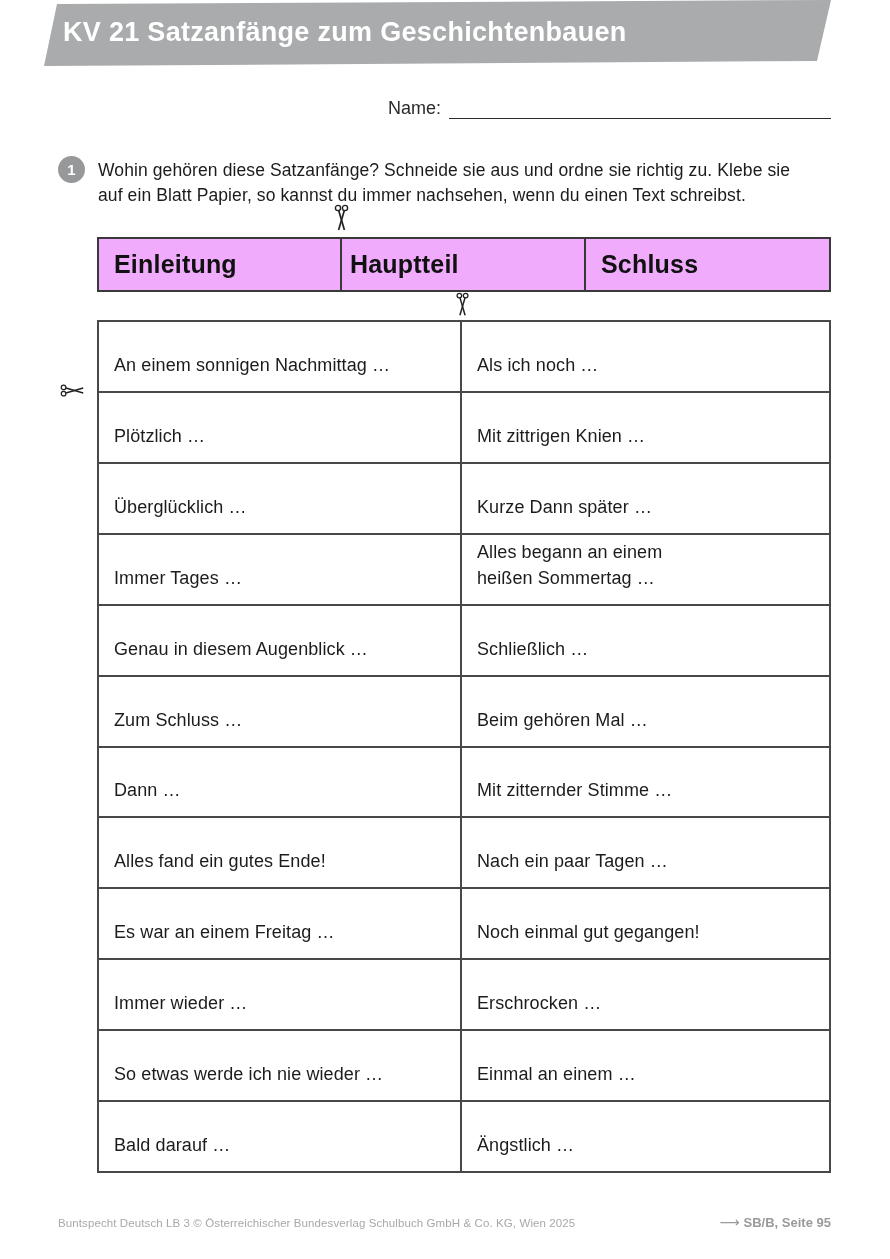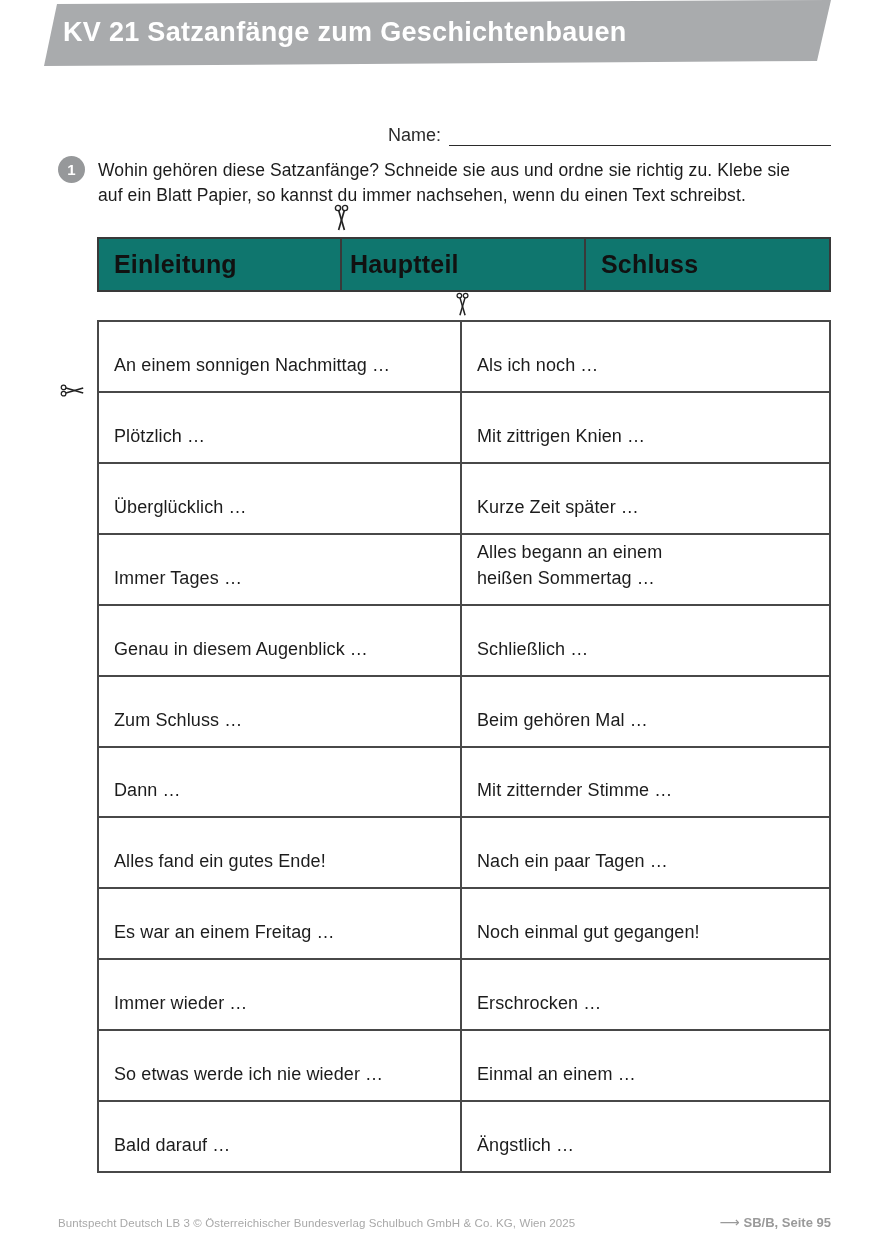--- a/index.html
+++ b/index.html
@@ -16,41 +16,41 @@
     background:#a9abad;
     clip-path:polygon(57px 4px, 831px 0px, 817px 61px, 44px 66px);
     text-decoration:underline;
   }
   .banner h1 {
     position:absolute; left:63px; top:17px;
     font-size:27px; font-weight:bold; color:#ffffff; letter-spacing:.3px;
     white-space:nowrap;
   }
   
-  .name-row { position:absolute; left:388px; top:98px; width:443px;margin-top:27px; }
+  .name-row { position:absolute; left:388px; top:98px; width:443px; }
   .name-label { font-size:18px; color:#2b2b2b; }
   .name-line {
     position:absolute; left:61px; top:20px; width:382px; height:0;
     border-bottom:1.6px solid #2b2b2b;
   }
   
   .task-badge {
     position:absolute; left:58px; top:156px; width:27px; height:27px;
     background:#96989a; border-radius:50%;
     display:flex; align-items:center; justify-content:center;
     color:#ffffff; font-weight:bold; font-size:15px;
   }
   .task-text {
     position:absolute; left:98px; top:158px; width:740px;
     font-size:17.5px; line-height:25px; color:#1b1b1b; letter-spacing:.1px;
   }
   
   .cat-table {
     position:absolute; left:97px; top:237px; width:734px; height:55px;
-    border:2.5px solid #393939; display:flex; background:#0f766e;
+    border:2.5px solid #393939; display:flex; background:#f0abfc;
   }
   .cat-cell {
     display:flex; align-items:center; padding-left:15px;
     font-size:25px; font-weight:bold; color:#111; letter-spacing:.2px;
   }
   .cat-cell.c1 { width:241px; }
   .cat-cell.c2 { width:244px; border-left:2px solid #393939;padding-left:8px; }
   .cat-cell.c3 { flex:1; border-left:2px solid #393939; }
   
   .cards-table {
@@ -140,21 +140,21 @@
     <div class="card-row">
       <div class="card-cell left">An einem sonnigen Nachmittag …</div>
       <div class="card-cell right">Als ich noch …</div>
     </div>
     <div class="card-row">
       <div class="card-cell left">Plötzlich …</div>
       <div class="card-cell right">Mit zittrigen Knien …</div>
     </div>
     <div class="card-row">
       <div class="card-cell left">Überglücklich …</div>
-      <div class="card-cell right">Kurze Zeit später …</div>
+      <div class="card-cell right">Kurze Dann später …</div>
     </div>
     <div class="card-row">
       <div class="card-cell left">Immer Tages …</div>
       <div class="card-cell right">Alles begann an einem
 heißen Sommertag …</div>
     </div>
     <div class="card-row">
       <div class="card-cell left">Genau in diesem Augenblick …</div>
       <div class="card-cell right">Schließlich …</div>
     </div>

